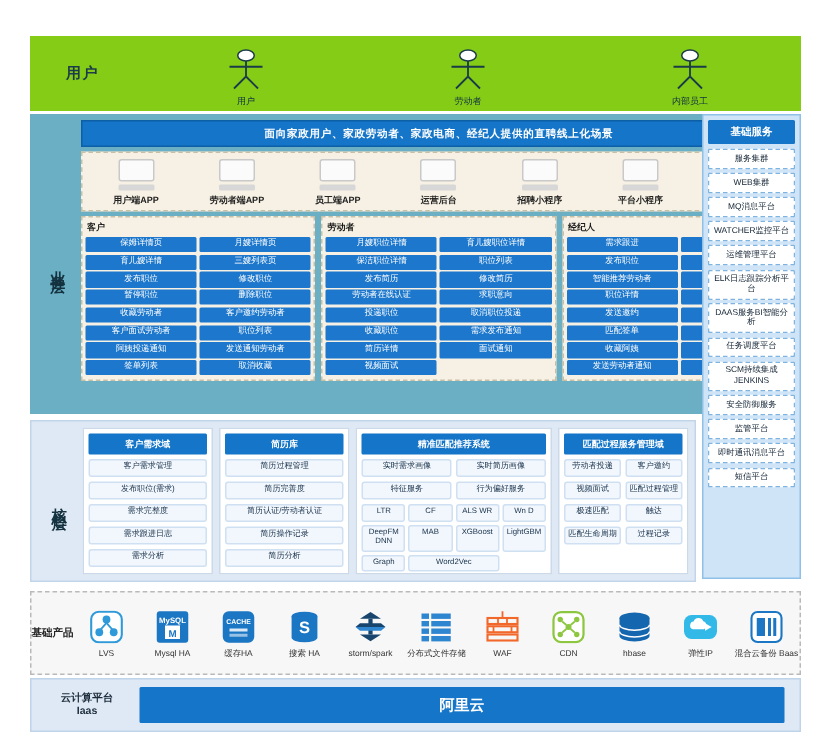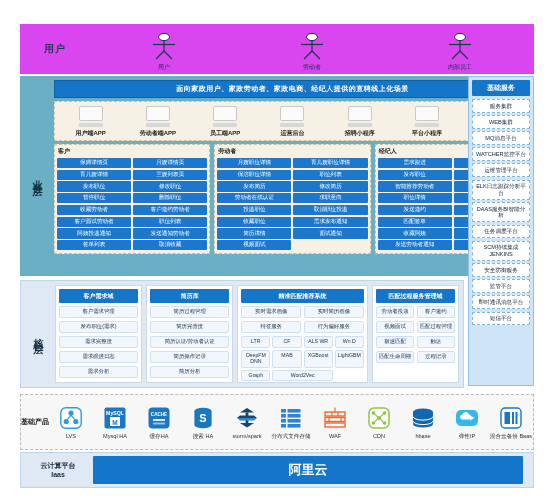--- a/index.html
+++ b/index.html
@@ -7,21 +7,21 @@
     width:554px; height:500px;
     background:#ffffff;
     font-family:"Liberation Sans","DejaVu Sans",sans-serif;
     overflow:hidden;
   }
   .page { position:relative; width:554px; height:500px; }
 
   
   .user-band {
     position:absolute; left:20px; top:24px; width:514px; height:50px;
-    background:#d946ef; display:flex; align-items:center;
+    background:#84cc16; display:flex; align-items:center;
   }
   .user-band .band-label {
     width:70px; text-align:center; color:#1d3b4a;
     font-size:10px; font-weight:bold; letter-spacing:1px;
   }
   .actors { flex:1; display:flex; justify-content:space-around; align-items:flex-end; height:100%; padding-bottom:2px;}
   .actor { width:90px; text-align:center; }
   .actor svg { display:block; margin:0 auto; }
   .actor .cap { font-size:6px; color:#103042; margin-top:1px; }
 
@@ -127,21 +127,21 @@
   .iitem .cap { font-size:5.6px; color:#333; margin-top:2px; line-height:1.1; }
 
   
   .cloud {
     position:absolute; left:20px; top:452px; width:514px; height:36px;
     background:#dfe9f5; border:1px solid #bfd4e8; display:flex; align-items:center; padding:0 6px;
   }
   .cloud-label { width:62px; text-align:center; font-size:7px; font-weight:bold; color:#1b2b3a; line-height:1.3;}
   .cloud-btns { flex:1; display:flex; gap:26px; padding:0 4px; }
   .cbtn {
-    flex:1; background:#1575c8; color:#fff; font-size:13px; font-weight:bold;
+    flex:1; background:#1575c8; color:#fff; font-size:10px; font-weight:bold;
     text-align:center; padding:5px 0; border-radius:1px;
   }
 </style>
 </head>
 <body>
 
 <div class="page">
 
   <div class="user-band">
     <div class="band-label">用户</div>

